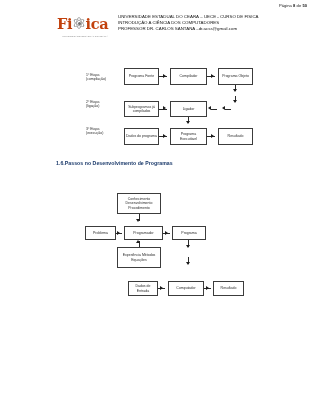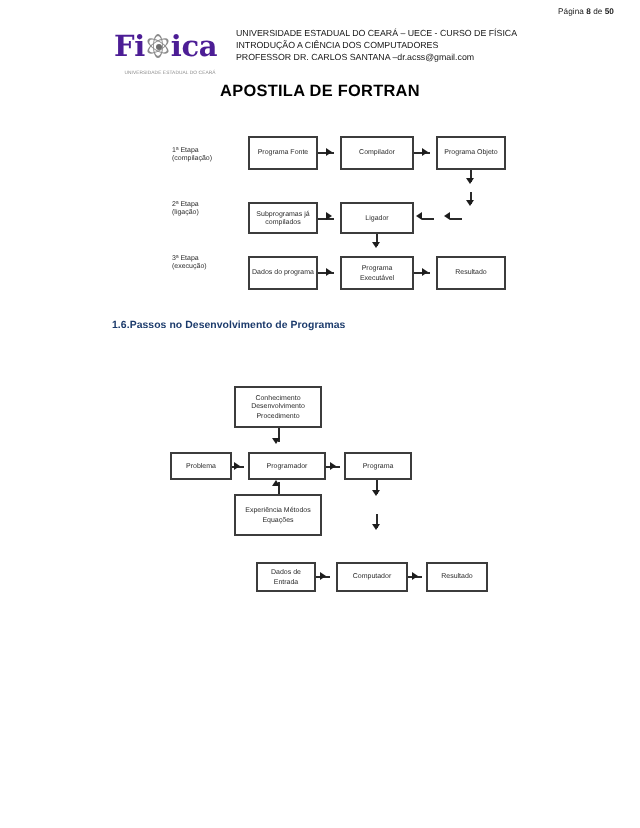--- a/index.html
+++ b/index.html
@@ -49,21 +49,21 @@
     width: 56px;
     height: 30px;
   }
   .logo-word {
     position: absolute;
     left: 0;
     top: 1px;
     font-family: "DejaVu Serif", serif;
     font-size: 14.5px;
     font-weight: 700;
-    color: #4c1d95;
+    color: #c2410c;
     letter-spacing: -0.2px;
     line-height: 17px;
   }
   .logo-atom {
     position: absolute;
     left: 16px;
     top: 3px;
     width: 13px;
     height: 13px;
   }
@@ -216,21 +216,20 @@
       </div>
       <div class="logo-sub">UNIVERSIDADE ESTADUAL DO CEARÁ</div>
     </div>
 
     <div class="inst-lines">
       <div>UNIVERSIDADE ESTADUAL  DO CEARÁ – UECE - CURSO DE FÍSICA</div>
       <div>INTRODUÇÃO A CIÊNCIA DOS COMPUTADORES</div>
       <div>PROFESSOR DR. CARLOS SANTANA –dr.acss@gmail.com</div>
     </div>
 
-    <div class="doc-title">APOSTILA DE FORTRAN</div>
   </div>
 
   <div class="flow" style="left:0;top:0;width:320px;height:160px">
 
     <div class="label-plain" style="left:86px;top:72.5px;width:36px">1ª Etapa
 (compilação)</div>
     <div class="label-plain" style="left:86px;top:100px;width:36px">2ª Etapa
 (ligação)</div>
     <div class="label-plain" style="left:86px;top:127px;width:36px">3ª Etapa
 (execução)</div>

